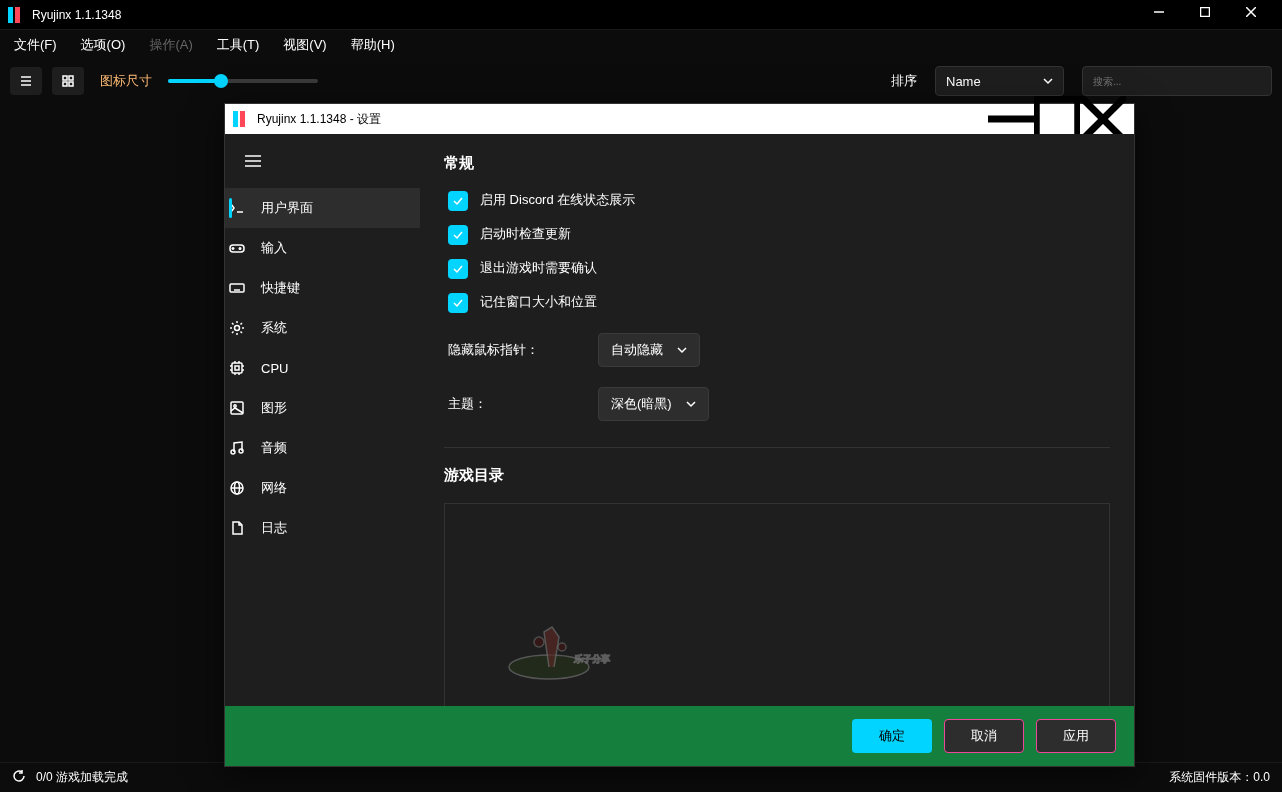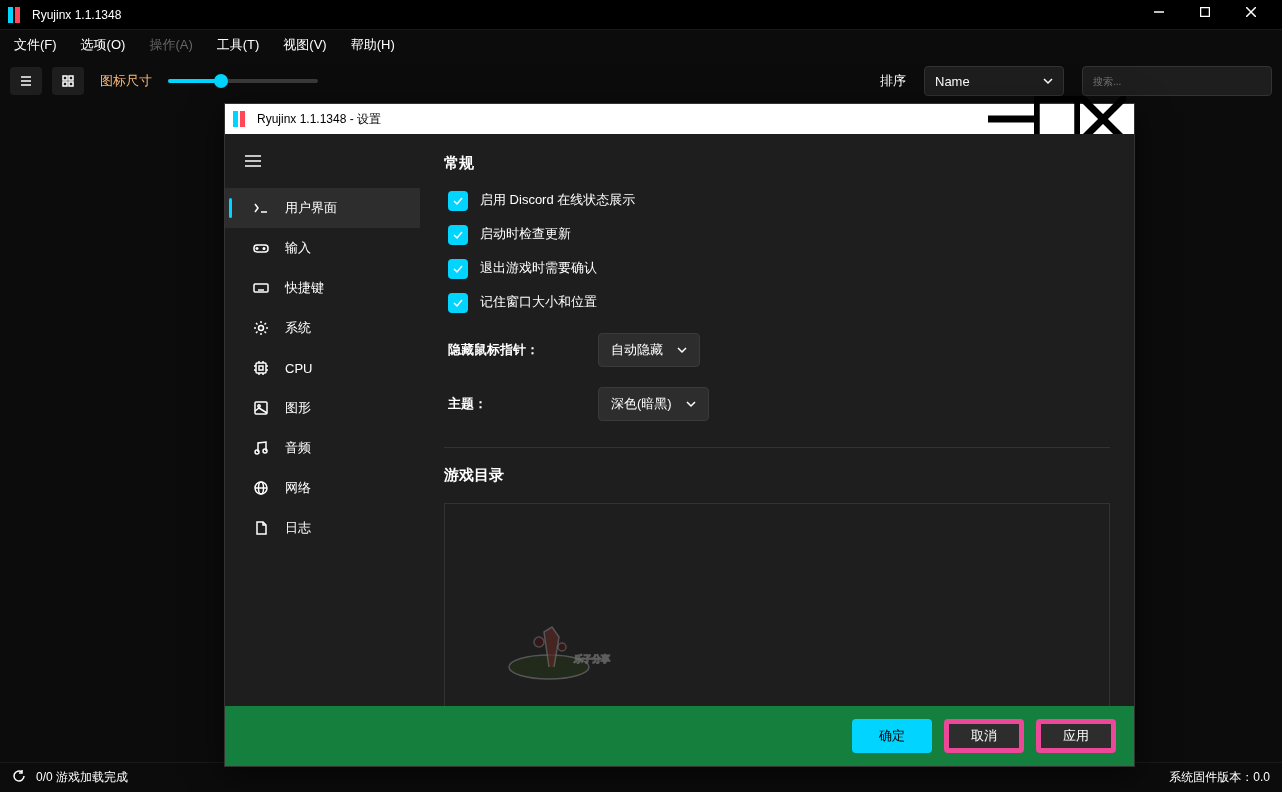--- a/index.html
+++ b/index.html
@@ -22,21 +22,21 @@
 
 
 .toolbar { height: 42px; background: #0c0c0c; display: flex; align-items: center; padding: 0 10px; gap: 10px; }
 .toolbar .icon-btn { width: 32px; height: 28px; background: #1e1e1e; border-radius: 4px; display: flex; align-items: center; justify-content: center; cursor: pointer; }
 .toolbar .label { font-size: 13px; color: #fdba74; margin-left: 6px; }
 .toolbar .slider { width: 150px; height: 4px; background: #3a3a3a; border-radius: 2px; position: relative; cursor: pointer; margin-left: 6px; }
 .toolbar .slider-fill { height: 100%; background: #00d4ff; border-radius: 2px; width: 35%; }
 .toolbar .slider-thumb { width: 14px; height: 14px; background: #00d4ff; border-radius: 50%; position: absolute; top: -5px; left: 35%; transform: translateX(-50%); }
 .toolbar .spacer { flex: 1; }
 .toolbar .sort-label { font-size: 13px; color: #fff; margin-right: 8px; }
-.toolbar .dropdown { width: 140px; height: 30px; background: #1e1e1e; border-radius: 4px; display: flex; align-items: center; padding: 0 10px; cursor: pointer; border: 1px solid #333; gap: 32px; }
+.toolbar .dropdown { width: 129px; height: 30px; background: #1e1e1e; border-radius: 4px; display: flex; align-items: center; padding: 0 10px; cursor: pointer; border: 1px solid #333; gap: 32px; }
 .toolbar .dropdown span { font-size: 13px; }
 .toolbar .dropdown .chev { margin-left: auto; }
 .toolbar .search { width: 190px; height: 30px; background: #1e1e1e; border: 1px solid #333; border-radius: 4px; padding: 0 10px; color: #888; font-size: 10px; outline: none; margin-left: 8px; }
 
 
 .main-content { position: absolute; top: 102px; left: 0; right: 0; bottom: 30px; background: #0c0c0c; }
 
 
 .statusbar { position: absolute; bottom: 0; left: 0; right: 0; height: 30px; background: #0c0c0c; display: flex; align-items: center; padding: 0 12px; font-size: 12px; border-top: 1px solid #1a1a1a; }
 .statusbar .refresh-icon { margin-right: 10px; cursor: pointer; }
@@ -50,49 +50,49 @@
 .settings-titlebar .logo-r { width: 5px; height: 16px; background: #ff4757; margin-left: 2px; }
 .settings-titlebar .title { font-size: 12px; }
 .settings-titlebar .win-controls { margin-left: auto; display: flex; }
 .settings-titlebar .win-btn { width: 46px; height: 30px; display: flex; align-items: center; justify-content: center; cursor: pointer; }
 
 .settings-body { flex: 1; display: flex; background: #1e1e1e; overflow: hidden; }
 
 
 .settings-sidebar { width: 195px; background: #1e1e1e; padding: 12px 0; overflow-y: auto; }
 .settings-sidebar .hamburger { padding: 8px 20px 16px; }
-.settings-sidebar .nav-item { height: 40px; display: flex; align-items: center; padding: 0 28px; cursor: pointer; font-size: 13px; gap: 16px; position: relative; }
+.settings-sidebar .nav-item { height: 40px; display: flex; align-items: center; padding: 0 4px; cursor: pointer; font-size: 13px; gap: 16px; position: relative; }
 .settings-sidebar .nav-item.active { background: #2d2d2d; }
 .settings-sidebar .nav-item.active::before { content: ''; position: absolute; left: 4px; top: 10px; bottom: 10px; width: 3px; background: #00d4ff; border-radius: 2px; }
 .settings-sidebar .nav-icon { width: 16px; height: 16px; display: flex; align-items: center; justify-content: center; }
 
 
 .settings-content { flex: 1; padding: 20px 24px; overflow-y: auto; position: relative; }
 .settings-content::-webkit-scrollbar { width: 10px; }
 .settings-content::-webkit-scrollbar-track { background: #1e1e1e; }
 .settings-content::-webkit-scrollbar-thumb { background: #444; border-radius: 5px; }
 .settings-content h3 { font-size: 15px; font-weight: 600; margin-bottom: 18px; }
 .settings-content .checkbox-row { display: flex; align-items: flex-start; gap: 12px; margin-bottom: 14px; padding-left: 4px; }
 .settings-content .checkbox { width: 20px; height: 20px; background: #00d4ff; border-radius: 4px; display: flex; align-items: center; justify-content: center; cursor: pointer; }
 .settings-content .checkbox svg { width: 14px; height: 14px; }
 .settings-content .cb-label { font-size: 13px; }
 .settings-content .form-row { display: flex; align-items: center; margin-top: 20px; gap: 20px; padding-left: 4px; }
-.settings-content .form-label { font-size: 13px; width: 130px; font-weight: bold; }
+.settings-content .form-label { font-size: 13px; width: 130px; }
 .settings-content .select { height: 34px; background: #2d2d2d; border: 1px solid #3a3a3a; border-radius: 4px; display: flex; align-items: center; padding: 8px 12px; cursor: pointer; gap: 14px; font-size: 13px; }
 .settings-content hr { border: none; border-top: 1px solid #333; margin: 26px 0 18px; }
 .settings-content .dir-box { border: 1px solid #333; height: 210px; margin-top: 8px; background: #1e1e1e; }
 
 
 .watermark { position: absolute; left: 60px; top: 225px; width: 110px; height: 70px; opacity: 0.35; pointer-events: none; }
 
 
 .settings-footer { height: 60px; display: flex; align-items: center; justify-content: flex-end; padding: 0 18px; gap: 12px; background: #15803d; }
 .settings-footer .btn { width: 80px; height: 34px; border-radius: 4px; display: flex; align-items: center; justify-content: center; font-size: 13px; cursor: pointer; }
 .settings-footer .btn.primary { background: #00d4ff; color: #000; }
-.settings-footer .btn.secondary { background: #2d2d2d; border: 5px solid #ec4899; color: #fff; }
+.settings-footer .btn.secondary { background: #2d2d2d; border: 1px solid #ec4899; color: #fff; }
 
 svg { stroke: currentColor; fill: none; stroke-width: 1.5; }
 .chev-down { width: 10px; height: 10px; }
 </style>
 </head>
 <body>
 
 <div class="main-titlebar">
   <div class="logo">
       <div class="logo-l"></div>

